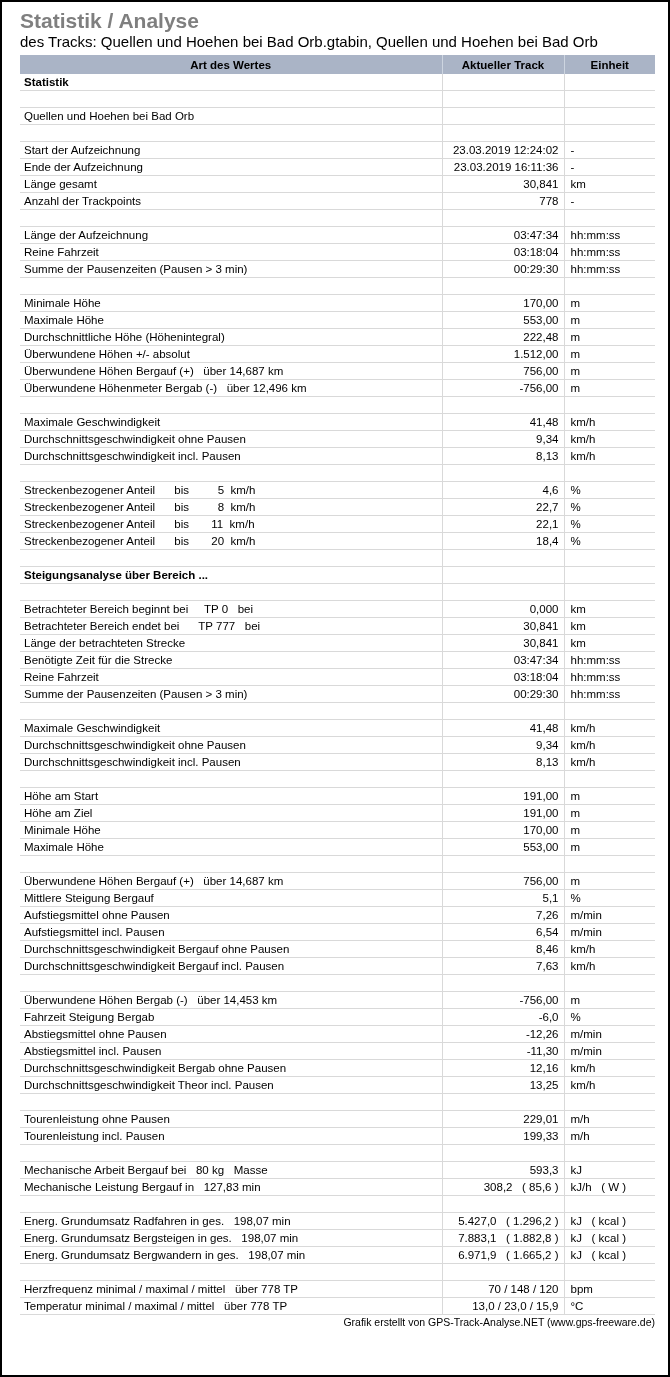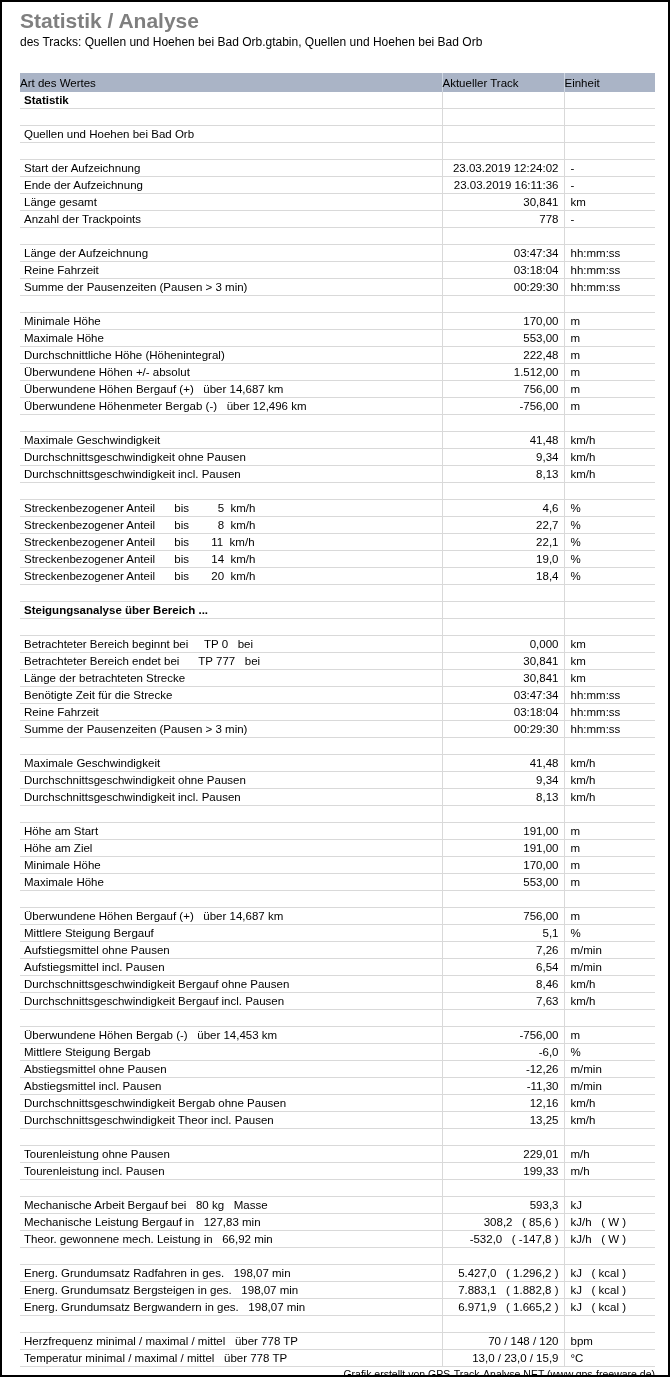--- a/index.html
+++ b/index.html
@@ -13,32 +13,32 @@
   body{font-family:"Liberation Sans", sans-serif;color:var(--text);}
   .page{
     width:670px;height:1377px;box-sizing:border-box;
     border:2px solid #000;background:#fff;overflow:hidden;position:relative;
   }
   .title{
     color:var(--title-color);font-size:21px;font-weight:bold;
     margin:7px 0 0 18px;line-height:24px;
   }
   .subtitle{
-    font-size:12px;color:var(--text);margin:2px 0 24px 18px;line-height:14px;
+    font-size:15px;color:var(--text);margin:2px 0 6px 18px;line-height:14px;
   }
   table.stats{
     border-collapse:collapse;table-layout:fixed;
     margin-left:18px;width:635px;font-size:11.5px;
   }
   col.c-label{width:422px;}
   col.c-value{width:122px;}
   col.c-unit{width:91px;}
   thead th{
     background:var(--header-bg);height:19px;padding:0;
-    font-weight:normal;font-size:11.5px;text-align:left;color:var(--text);
+    font-weight:bold;font-size:11.5px;text-align:center;color:var(--text);
   }
   thead th + th{border-left:1px solid var(--header-divider);}
   tbody td{
     height:16px;padding:0;border-bottom:1px solid var(--grid);
     overflow:hidden;vertical-align:middle;line-height:16px;
   }
   tbody td.label{padding-left:4px;white-space:pre;}
   tbody td.value{text-align:right;padding-right:5px;white-space:pre;border-left:1px solid var(--grid);}
   tbody td.unit{padding-left:6px;white-space:pre;border-left:1px solid var(--grid);}
   tr.bold-row td{font-weight:bold;}
@@ -197,25 +197,20 @@
           <td class="label">Streckenbezogener Anteil      bis         8  km/h</td>
           <td class="value">22,7</td>
           <td class="unit">%</td>
         </tr>
         <tr>
           <td class="label">Streckenbezogener Anteil      bis       11  km/h</td>
           <td class="value">22,1</td>
           <td class="unit">%</td>
         </tr>
         <tr>
-          <td class="label">Streckenbezogener Anteil      bis       14  km/h</td>
-          <td class="value">19,0</td>
-          <td class="unit">%</td>
-        </tr>
-        <tr>
           <td class="label">Streckenbezogener Anteil      bis       20  km/h</td>
           <td class="value">18,4</td>
           <td class="unit">%</td>
         </tr>
         <tr>
           <td class="label"></td>
           <td class="value"></td>
           <td class="unit"></td>
         </tr>
         <tr class="bold-row">
@@ -342,21 +337,21 @@
           <td class="label"></td>
           <td class="value"></td>
           <td class="unit"></td>
         </tr>
         <tr>
           <td class="label">Überwundene Höhen Bergab (-)   über 14,453 km</td>
           <td class="value">-756,00</td>
           <td class="unit">m</td>
         </tr>
         <tr>
-          <td class="label">Mittlere Steigung Bergab</td>
+          <td class="label">Fahrzeit Steigung Bergab</td>
           <td class="value">-6,0</td>
           <td class="unit">%</td>
         </tr>
         <tr>
           <td class="label">Abstiegsmittel ohne Pausen</td>
           <td class="value">-12,26</td>
           <td class="unit">m/min</td>
         </tr>
         <tr>
           <td class="label">Abstiegsmittel incl. Pausen</td>
@@ -394,25 +389,20 @@
           <td class="unit"></td>
         </tr>
         <tr>
           <td class="label">Mechanische Arbeit Bergauf bei   80 kg   Masse</td>
           <td class="value">593,3</td>
           <td class="unit">kJ</td>
         </tr>
         <tr>
           <td class="label">Mechanische Leistung Bergauf in   127,83 min</td>
           <td class="value">308,2   ( 85,6 )</td>
-          <td class="unit">kJ/h   ( W )</td>
-        </tr>
-        <tr>
-          <td class="label">Theor. gewonnene mech. Leistung in   66,92 min</td>
-          <td class="value">-532,0   ( -147,8 )</td>
           <td class="unit">kJ/h   ( W )</td>
         </tr>
         <tr>
           <td class="label"></td>
           <td class="value"></td>
           <td class="unit"></td>
         </tr>
         <tr>
           <td class="label">Energ. Grundumsatz Radfahren in ges.   198,07 min</td>
           <td class="value">5.427,0   ( 1.296,2 )</td>

